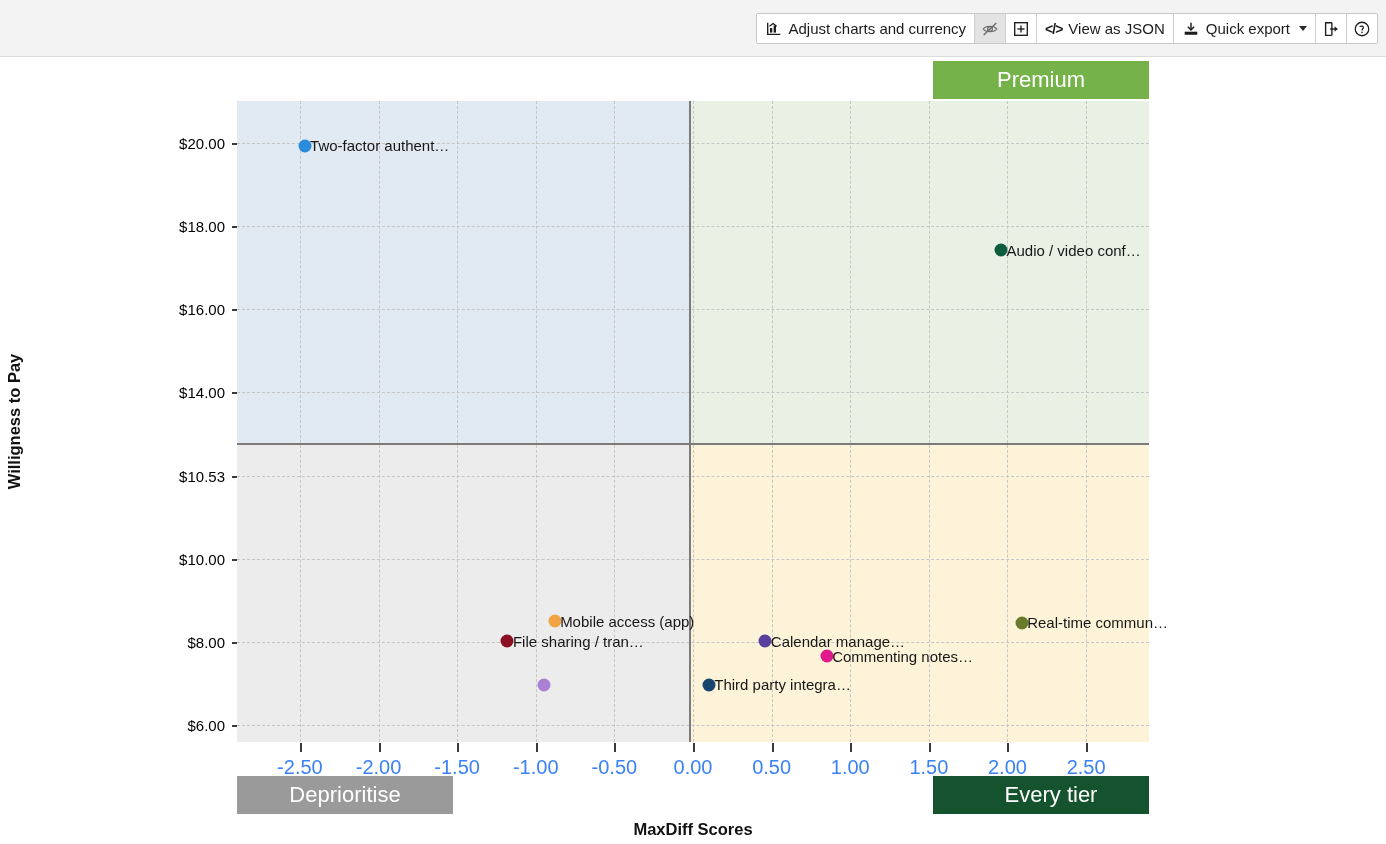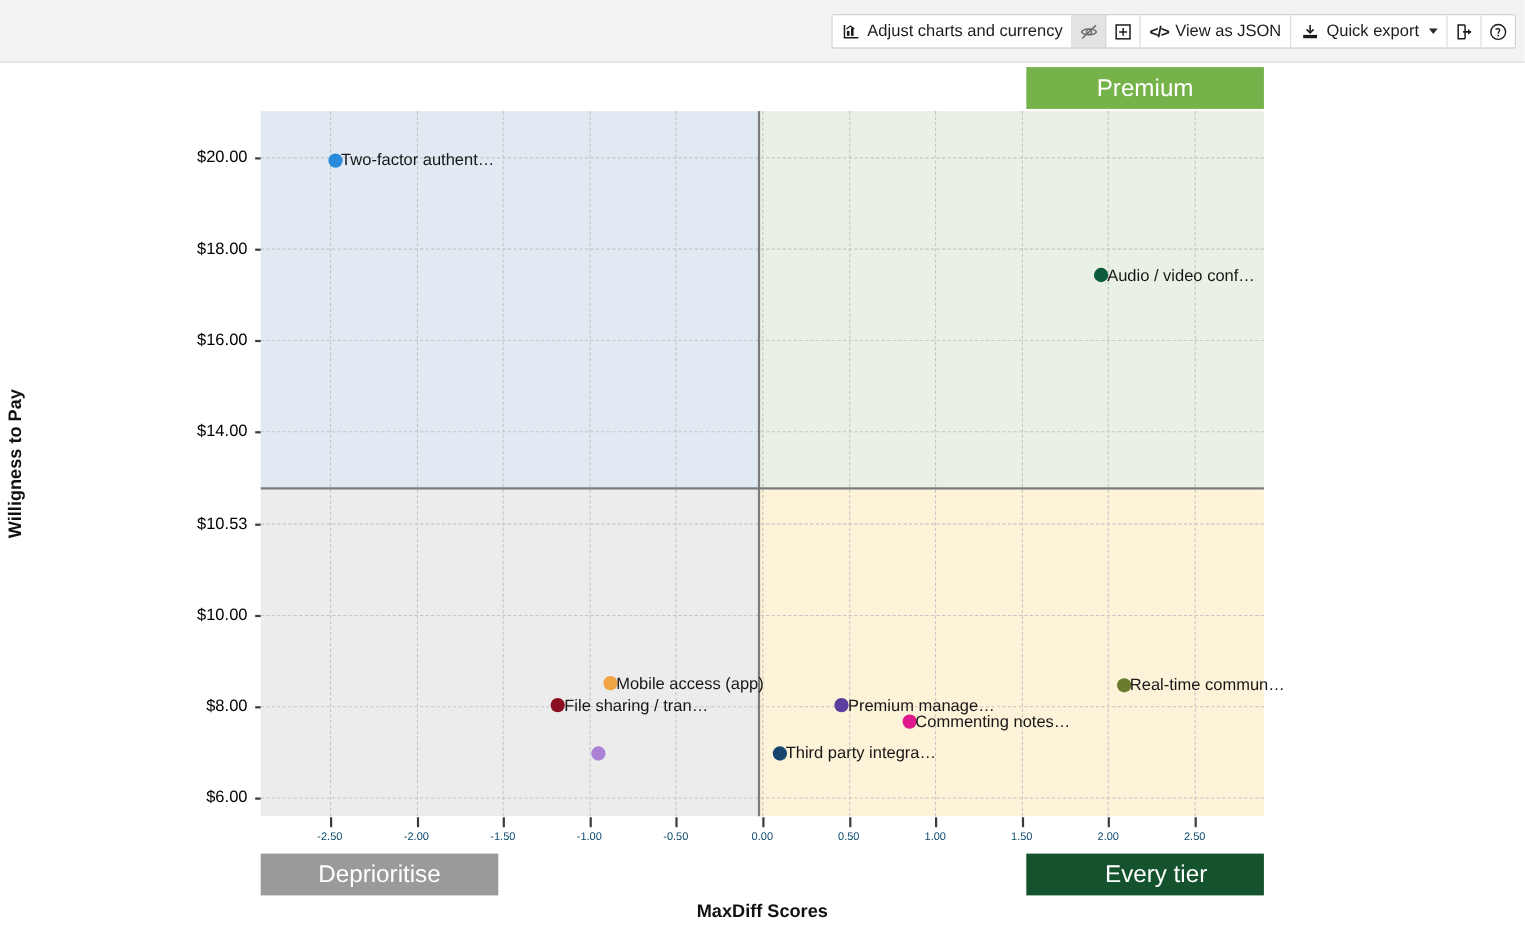--- a/index.html
+++ b/index.html
@@ -76,21 +76,21 @@
   .gl-v { top: 0; height: 641px; width: 0; border-left: 1px dashed #c6c6c6; }
 
   
   .ytick {
     position: absolute; right: 0; transform: translateY(-50%);
     font-size: 15px; color: #000000; white-space: nowrap;
   }
   .ytick-mark { position: absolute; left: 232px; width: 10px; height: 0; border-top: 2px solid #3a3a3a; }
   .xtick {
     position: absolute; transform: translateX(-50%);
-    font-size: 10px; color: #0c4a6e; white-space: nowrap;
+    font-size: 20px; color: #3b82f6; white-space: nowrap;
   }
   .xtick-mark { position: absolute; width: 0; height: 9px; border-left: 2px solid #3a3a3a; }
 
   #ylab-wrap {
     position: absolute; left: -2px; top: 44px; width: 34px; height: 641px;
     display: flex; align-items: center; justify-content: center;
   }
   #ylab {
     transform: rotate(-90deg); white-space: nowrap;
     font-size: 16.5px; font-weight: bold; color: #111;
@@ -301,21 +301,21 @@
         <div class="pt" style="left: 784.634px; top: 521.541px;">
           <span class="dot" style="background: rgb(107, 123, 44);"></span>
           <span class="plabel">Real-time commun…</span>
         </div>
         <div class="pt" style="left: 270.455px; top: 540.271px;">
           <span class="dot" style="background: rgb(139, 16, 33);"></span>
           <span class="plabel">File sharing / tran…</span>
         </div>
         <div class="pt" style="left: 528.331px; top: 540.271px;">
           <span class="dot" style="background: rgb(91, 63, 158);"></span>
-          <span class="plabel">Premium manage…</span>
+          <span class="plabel">Calendar manage…</span>
         </div>
         <div class="pt" style="left: 589.655px; top: 555.256px;">
           <span class="dot" style="background: rgb(224, 25, 140);"></span>
           <span class="plabel">Commenting notes…</span>
         </div>
         <div class="pt" style="left: 471.724px; top: 583.976px;">
           <span class="dot" style="background: rgb(23, 69, 110);"></span>
           <span class="plabel">Third party integra…</span>
         </div>
         <div class="pt" style="left: 306.621px; top: 583.976px;">

